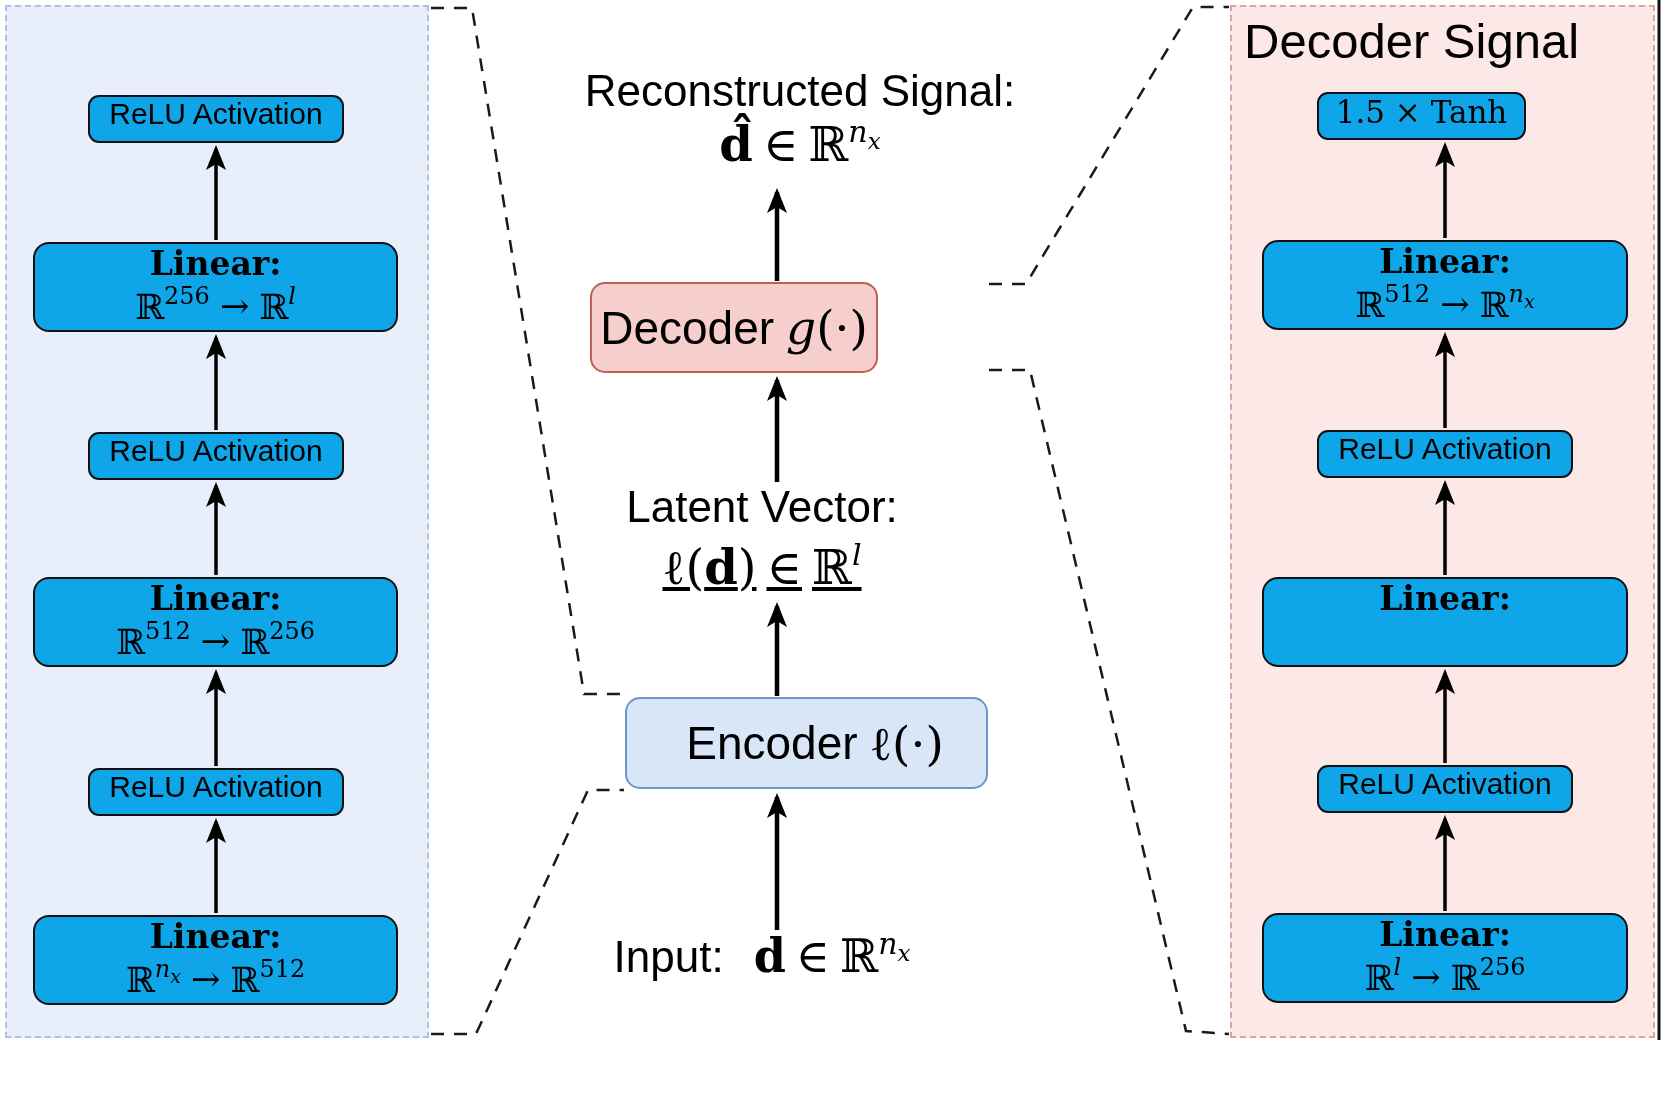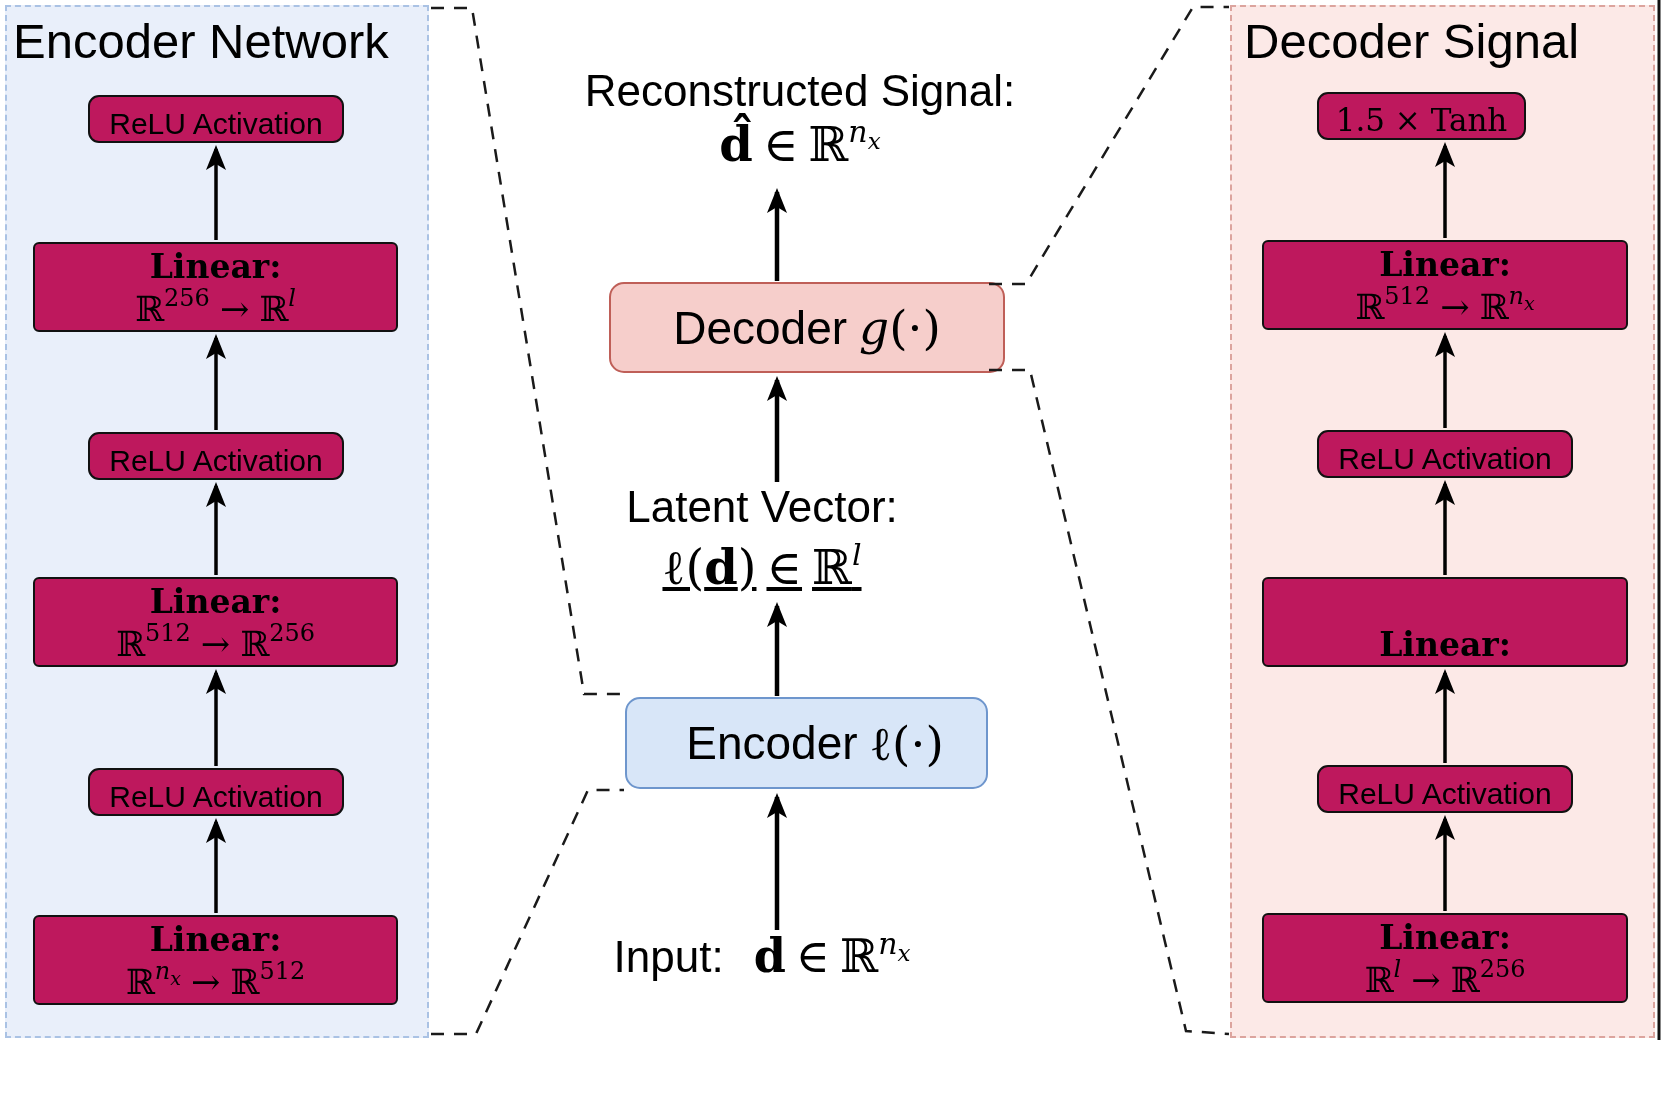--- a/index.html
+++ b/index.html
@@ -6,24 +6,24 @@
   .canvas{position:relative;width:1661px;height:1096px;background:#fff;overflow:hidden;
           font-family:"Liberation Sans",sans-serif;color:#000;}
 
   
   .panel{position:absolute;box-sizing:border-box;border:2px dashed;}
   .panel-enc{left:5px;top:5px;width:424px;height:1033px;background:#e9effa;border-color:#aac2e4;}
   .panel-dec{left:1230px;top:5px;width:425px;height:1033px;background:#fce9e7;border-color:#dca49e;}
   .panel-title{position:absolute;font-size:49px;line-height:1.05;white-space:nowrap;}
 
   
-  .nnbox{position:absolute;background:#be185d;border:2.5px solid #111;box-sizing:border-box;
-         display:flex;flex-direction:column;align-items:center;justify-content:flex-end;text-align:center;}
+  .nnbox{position:absolute;background:#0ea5e9;border:2.5px solid #111;box-sizing:border-box;
+         display:flex;flex-direction:column;align-items:center;justify-content:flex-start;text-align:center;}
   .relu{border-radius:11px;font-size:30px;}
-  .linbox{border-radius:6px;font-family:"DejaVu Serif","Liberation Serif",serif;}
+  .linbox{border-radius:16px;font-family:"DejaVu Serif","Liberation Serif",serif;}
   .lin-title{font-weight:bold;font-size:33px;line-height:1.2;}
   .lin-math{font-size:35px;line-height:1.2;}
   .tanhbox{border-radius:11px;font-family:"DejaVu Serif","Liberation Serif",serif;font-size:31px;}
 
   
   .sp{font-size:24px;position:relative;top:-2px;}
   .sp .ssb{font-size:19px;}
   .cmath .sp{font-size:30px;}
   .cmath .sp .ssb{font-size:23px;}
   sub.ssb{vertical-align:sub;}
@@ -45,21 +45,20 @@
          text-align:center;white-space:nowrap;}
   .bd{font-weight:bold;}
   .svg-layer{position:absolute;left:0;top:0;pointer-events:none;}
 </style>
 </head>
 <body>
 
 <div class="canvas">
 
   <div class="panel panel-enc"></div>
-  <div class="panel-title" style="left:13px;top:16px;">Encoder Network</div>
 
   <div class="nnbox relu" style="left:88px;top:95px;width:256px;height:48px;">
     <span>ReLU Activation</span>
   </div>
 
   <div class="nnbox linbox" style="left:33px;top:242px;width:365px;height:90px;">
     <div class="lin-title">Linear:</div>
     <div class="lin-math"><span>ℝ</span><sup class="sp"><span>256</span></sup><span class="arrow-glyph">→</span><span>ℝ</span><sup class="sp"><span class="it">l</span></sup></div>
   </div>
 
@@ -108,21 +107,21 @@
   <div class="nnbox linbox" style="left:1262px;top:913px;width:366px;height:90px;">
     <div class="lin-title">Linear:</div>
     <div class="lin-math"><span>ℝ</span><sup class="sp"><span class="it">l</span></sup><span class="arrow-glyph">→</span><span>ℝ</span><sup class="sp"><span>256</span></sup></div>
   </div>
 
   <div class="clabel" style="left:490px;top:66px;width:620px;">Reconstructed Signal:</div>
   <div class="cmath" style="left:490px;top:116px;width:620px;">
     <span class="bd">d̂</span><span class="inop">∈</span><span>ℝ</span><sup class="sp"><span class="it">n</span><sub class="ssb it">x</sub></sup>
   </div>
 
-  <div class="flowbox flow-decoder" style="left:609px;top:282px;width:396px;height:91px;">
+  <div class="flowbox flow-decoder" style="left:590px;top:282px;width:288px;height:91px;">
     <span class="flow-name">Decoder</span>
       <span class="flow-fn"><span class="it">g</span><span>(·)</span></span>
   </div>
 
   <div class="clabel" style="left:452px;top:482px;width:620px;">Latent Vector:</div>
   <div class="cmath" style="left:452px;top:539px;width:620px;text-decoration:underline;">
     <span>ℓ(</span><span class="bd">d</span><span>)</span><span class="inop">∈</span><span>ℝ</span><sup class="sp"><span class="it">l</span></sup>
   </div>
 
   <div class="flowbox flow-encoder" style="left:625px;top:697px;width:363px;height:92px;">

